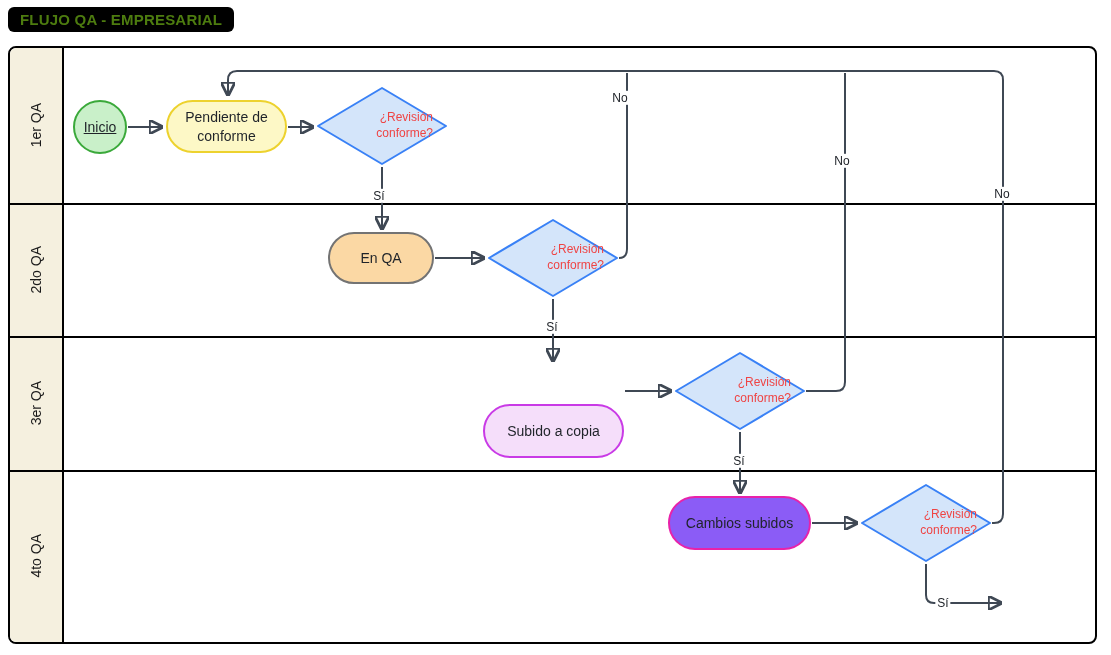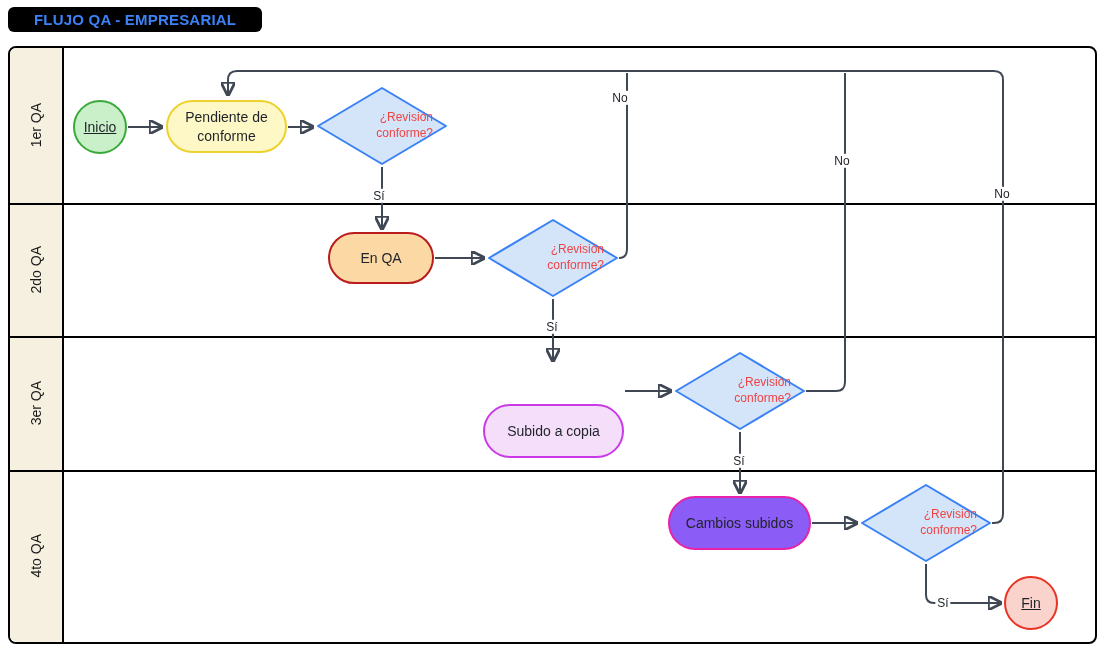--- a/index.html
+++ b/index.html
@@ -1,22 +1,22 @@
 <!DOCTYPE html>
 <html><head>
 <meta charset="utf-8">
 <style>
   html,body{margin:0;padding:0;background:#fff;}
   .canvas{
     position:relative;width:1111px;height:655px;background:#ffffff;overflow:hidden;
     font-family:"Liberation Sans","DejaVu Sans",sans-serif;color:#1f2329;
   }
   .title-badge{
-    position:absolute;left:8px;top:7px;background:#000000;color:#3b82f6;
-    font-size:15px;font-weight:bold;padding:4px 26px;border-radius:6px;letter-spacing:.2px;
+    position:absolute;left:8px;top:7px;background:#000000;color:#4d7c0f;
+    font-size:15px;font-weight:bold;padding:4px 12px;border-radius:6px;letter-spacing:.2px;
     white-space:nowrap;
   }
   .pool{
     position:absolute;left:8px;top:46px;width:1089px;height:598px;
     border:2px solid #000000;border-radius:8px;box-sizing:border-box;background:transparent;
   }
   .lane-col{
     position:absolute;left:0;top:0;bottom:0;width:52px;background:#F5F0DF;
     border-right:2px solid #000000;border-radius:6px 0 0 6px;
   }
@@ -27,21 +27,21 @@
   }
   .edges{position:absolute;left:0;top:0;width:1111px;height:655px;pointer-events:none;}
   .edges path{fill:none;stroke:#3F4854;stroke-width:2;}
   .node{position:absolute;display:flex;align-items:center;justify-content:center;
     text-align:center;font-size:14px;line-height:1.32;box-sizing:border-box;}
   .circle{border-radius:50%;text-decoration:underline;}
   .n-inicio{left:73px;top:100px;width:54px;height:54px;background:#C9F0C9;border:2px solid #3AA93A;}
   .n-fin{left:1004px;top:576px;width:54px;height:54px;background:#FAD3CC;border:2px solid #E93425;}
   .pill{border-radius:27px;}
   .n-pendiente{left:166px;top:100px;width:121px;height:53px;background:#FDF8C6;border:2px solid #EDD22E;}
-  .n-enqa{left:328px;top:232px;width:106px;height:52px;background:#FBD8A4;border:2px solid #b91c1c;border-radius:26px;}
+  .n-enqa{left:328px;top:232px;width:106px;height:52px;background:#FBD8A4;border:2px solid #737373;border-radius:26px;}
   .n-subido{left:483px;top:364px;width:141px;height:54px;background:#F5DEFA;border:2px solid #C93AE6;margin-top:40px;}
   .n-cambios{left:668px;top:496px;width:143px;height:54px;background:#8b5cf6;border:2px solid #E822A9;}
   .node .lbl{display:block;max-width:104px;}
   .diamond{position:absolute;width:132px;height:80px;}
   .diamond svg{position:absolute;left:0;top:0;}
   .diamond polygon{fill:#D4E5FA;stroke:#3981F6;stroke-width:2;stroke-linejoin:round;}
   .diamond .dlbl{
     position:absolute;left:50%;top:50%;transform:translate(-50%,-50%);
     width:102px;text-align:right;font-size:12px;line-height:1.3;color:#ef4444;
   }
@@ -141,23 +141,20 @@
     <span class="lbl" style="max-width:125px">Cambios subidos</span>
   </div>
 
   <div class="diamond d4">
     <svg width="132" height="80" viewBox="0 0 132 80">
         <polygon points="66,2 130,40 66,78 2,40"></polygon>
       </svg>
     <span class="dlbl">¿Revisión conforme?</span>
   </div>
 
-  <div class="node circle n-fin">
-    <span class="lbl">Fin</span>
-  </div>
 
   <div class="edge-label" style="left:379px;top:196px">Sí</div>
   <div class="edge-label" style="left:552px;top:327px">Sí</div>
   <div class="edge-label" style="left:739px;top:461px">Sí</div>
   <div class="edge-label" style="left:943px;top:603px">Sí</div>
   <div class="edge-label" style="left:620px;top:98px">No</div>
   <div class="edge-label" style="left:842px;top:161px">No</div>
   <div class="edge-label" style="left:1002px;top:194px">No</div>
 
 </div>

